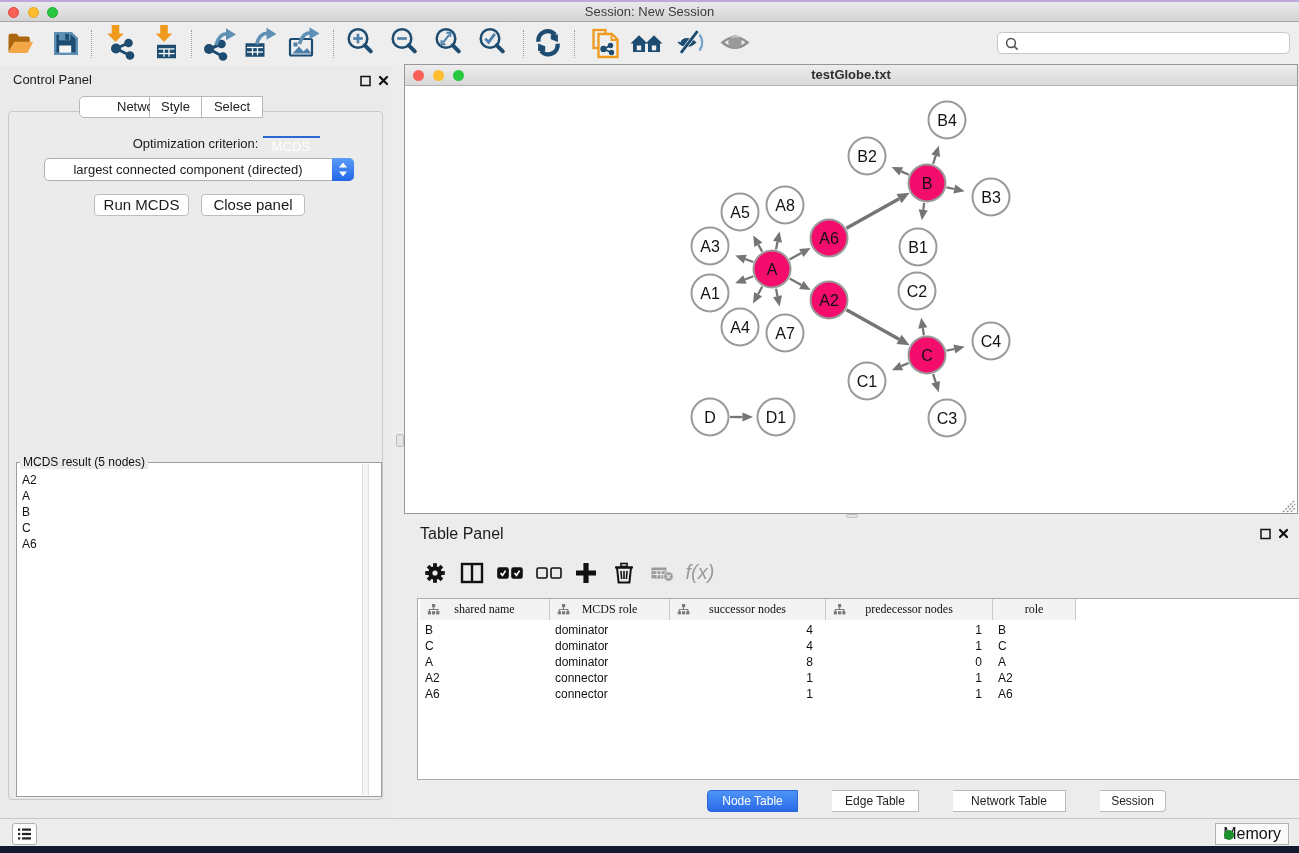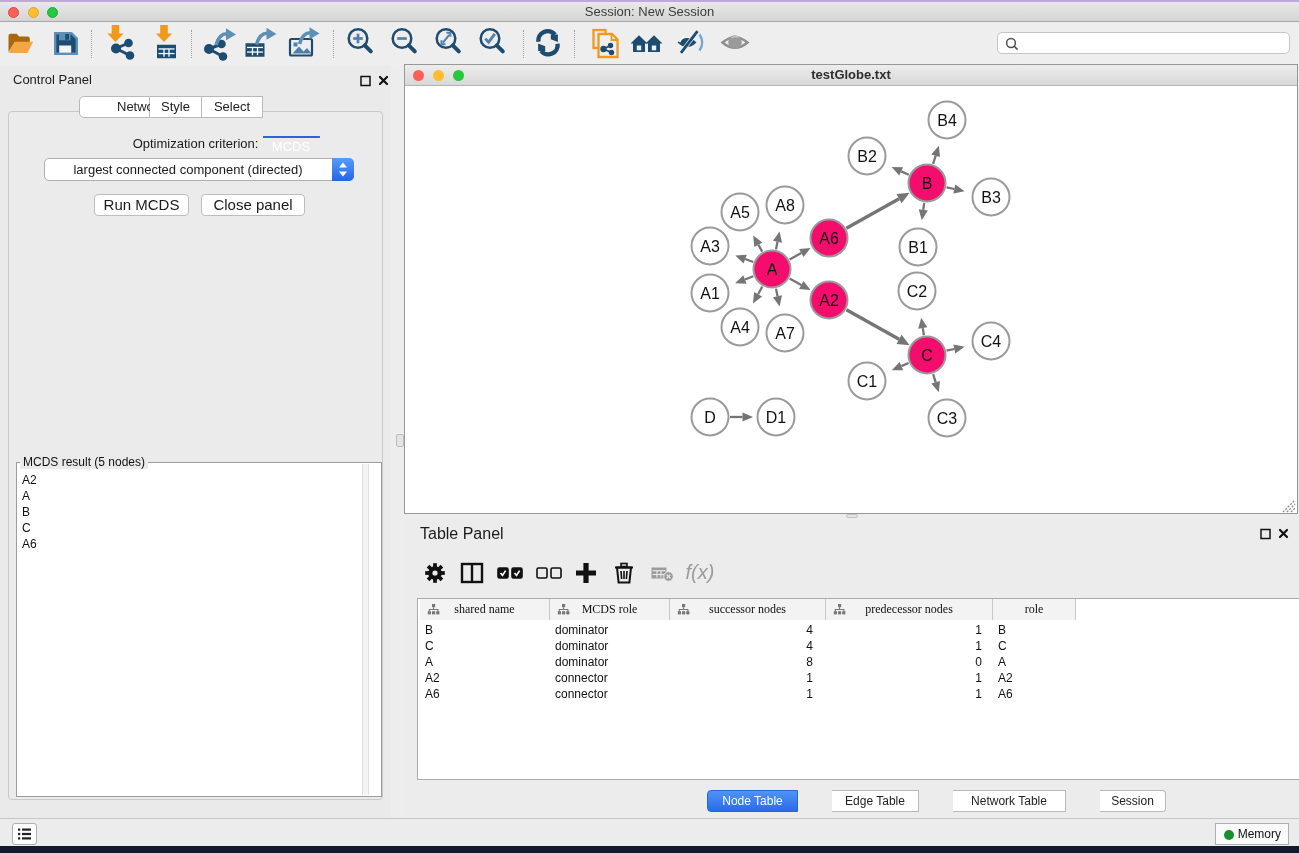--- a/index.html
+++ b/index.html
@@ -55,21 +55,21 @@
 .tr { position:absolute; height:16px; line-height:16px; width:100%; }
 .td { position:absolute; }
 .num { text-align:right; }
 #btabs { position:absolute; left:269px; top:271px; height:22px; display:flex; font-size:12px; }
 #btabs .tab { border:1px solid #b9b9b9; border-left:none; background:#fff; color:#222; line-height:20px; text-align:center; white-space:nowrap;margin-left:34px; }
 #btabs .tab.sel { border:1px solid #2a67d4; border-radius:4px 0 0 4px; background:linear-gradient(#4e94f7,#2a6ae8); color:#fff; }
 #btabs .tab:last-child { border-radius:0 4px 4px 0; }
 
 #statusbar { left:0; top:818px; width:1299px; height:28px; background:#ececec; border-top:1px solid #c6c6c6; }
 #listbtn { position:absolute; left:12px; top:4px; width:25px; height:22px; background:#fdfdfd; border:1px solid #b0b0b0; border-radius:3px; }
-#membtn { position:absolute; right:10px; top:4px; width:74px; height:22px; background:#fafafa; border:1px solid #b0b0b0; font-size:12px; color:#111; line-height:20px; text-align:right; padding-right:7px; }
+#membtn { position:absolute; right:10px; top:4px; width:74px; height:22px; background:#fafafa; border:1px solid #b0b0b0; font-size:16px; color:#111; line-height:20px; text-align:right; padding-right:7px; }
 #membtn .dot { position:absolute; left:8px; top:6px; width:10px; height:10px; border-radius:50%; background:#1a8f2e; }
 #bottomstrip { left:0; top:846px; width:1299px; height:7px; background:#131a2e; }
 text { font-family:"Liberation Sans",sans-serif; }
 </style>
 </head>
 <body>
 <div id="topline" class="abs"></div>
 <div id="titlebar" class="abs">
   <div class="title">Session: New Session</div>
   <div class="tl" style="left:8px;top:5px;width:11px;height:11px;background:#f96156;border:0.5px solid #e0443e;"></div>

